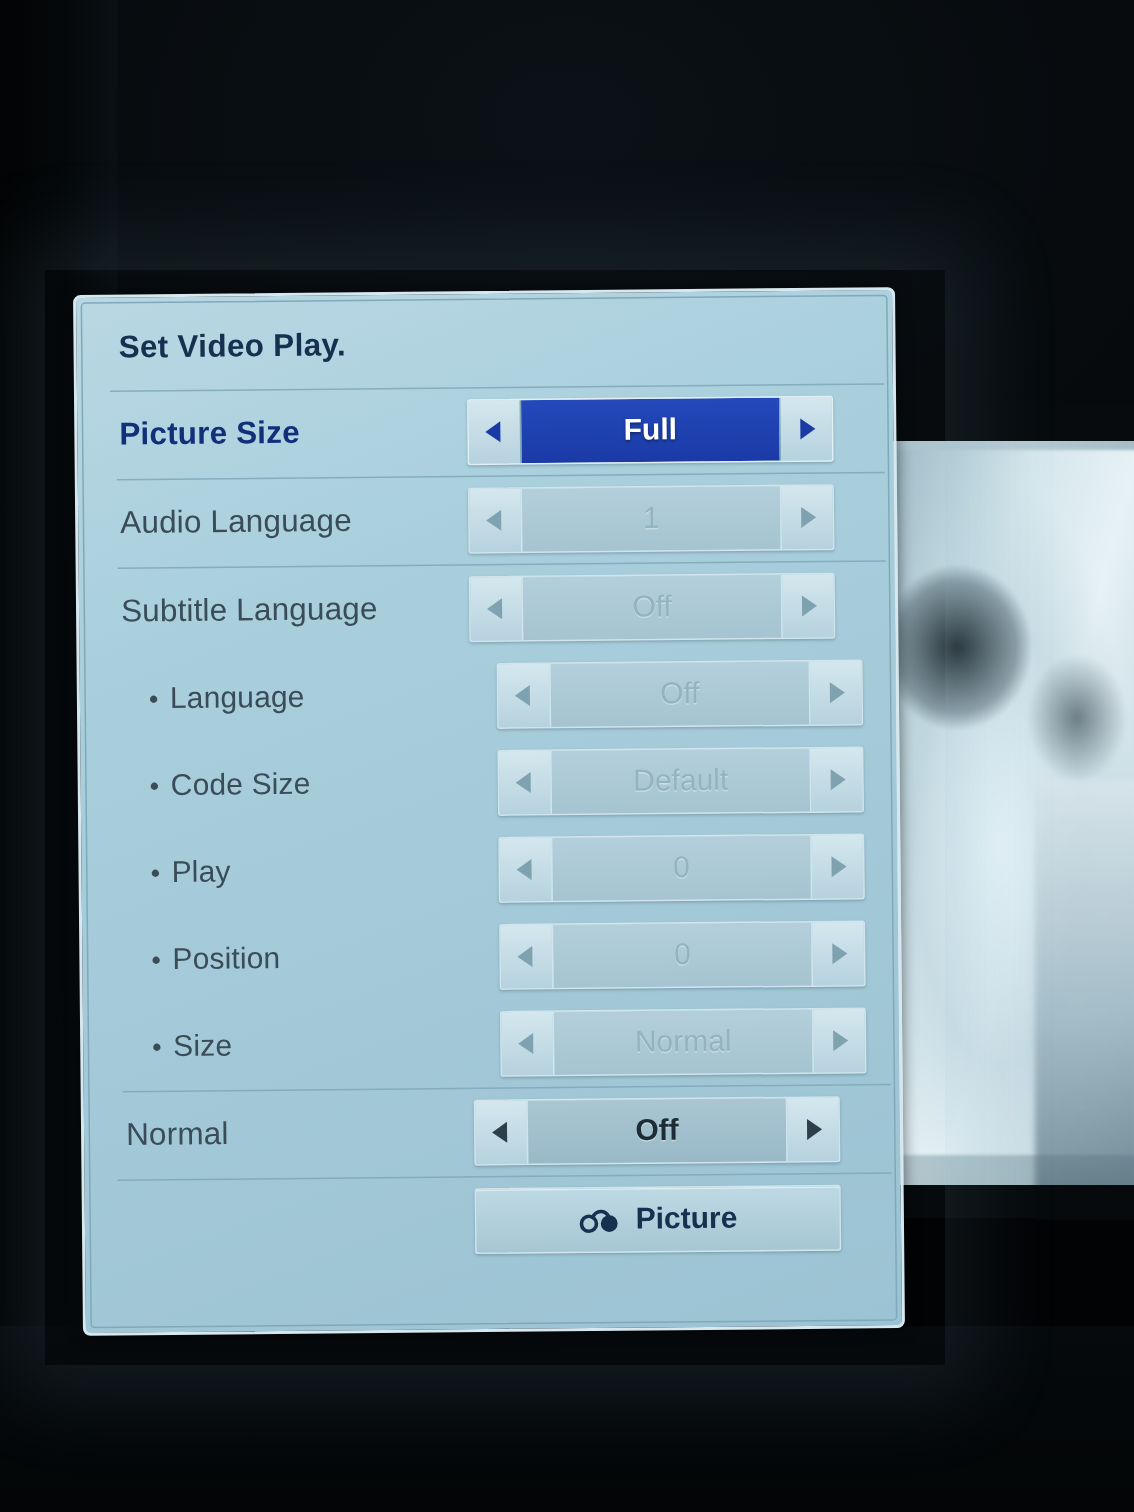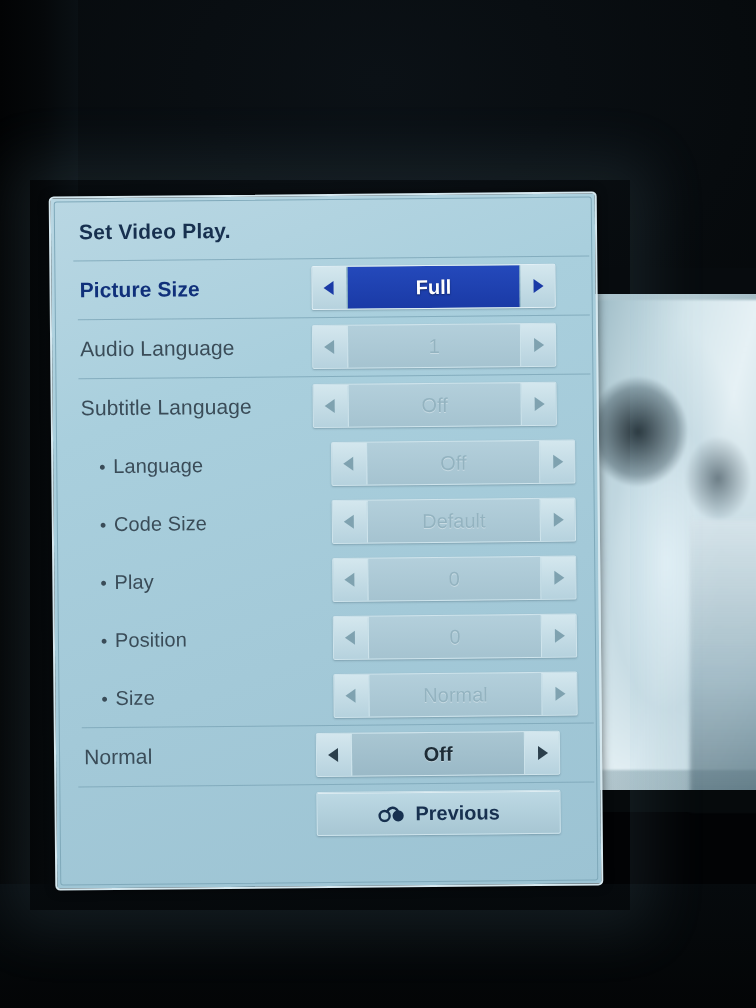--- a/index.html
+++ b/index.html
@@ -327,17 +327,17 @@
 
     <div class="divider full"></div>
     <div class="footer">
       <div class="spacer"></div>
       <div class="prev-btn">
         <svg class="prev-icon" width="28" height="18" viewBox="0 0 28 18">
           <circle cx="7" cy="11.5" r="5" fill="none" stroke="#17304f" stroke-width="2.4"></circle>
           <circle cx="20.5" cy="11.5" r="5.6" fill="#17304f"></circle>
           <path d="M9.5 7.2 C12 2.2, 17.5 2.2, 20 6.4" fill="none" stroke="#17304f" stroke-width="2.4" stroke-linecap="round"></path>
         </svg>
-        <span>Previous</span>
+        <span>Picture</span>
       </div>
     </div>
   </div>
 </div>
 
 </body></html>

